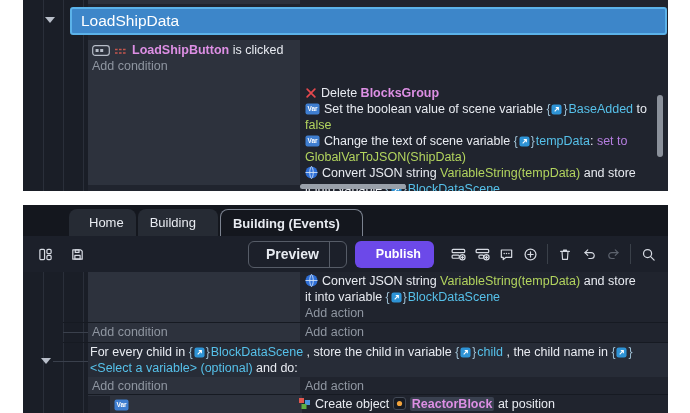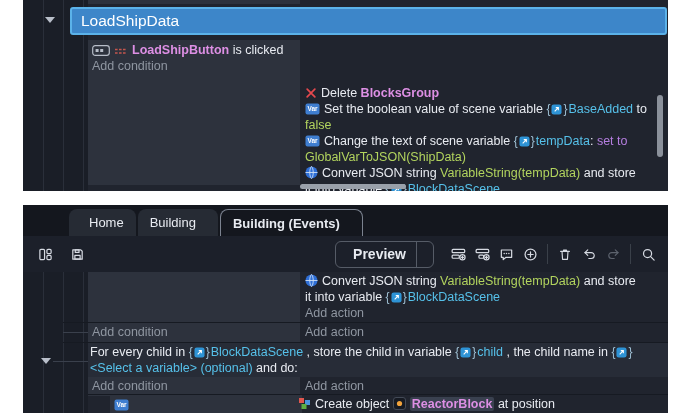--- a/index.html
+++ b/index.html
@@ -190,20 +190,24 @@
       <button id="btn-preview">
         <span class="seg">
           <span class="ic" style="margin-right:0"></span>
           <span>Preview</span>
         </span>
         <span class="vdiv"></span>
         <span class="chev">
           <span class="ic" style="margin-right:0"></span>
         </span>
       </button>
+      <button id="btn-publish">
+        <span class="ic" style="margin-right:0"></span>
+        <span>Publish</span>
+      </button>
       <div id="toolbar-right">
           <button class="tbtn">
             <span class="ic" style="margin-right: 0px;">
               <svg width="17" height="15" viewBox="0 0 16 16">
                 <rect x="1.2" y="2.6" width="13.4" height="3.4" rx="1" stroke="#d6dae2" stroke-width="1.3" fill="none" stroke-linecap="round" stroke-linejoin="round"></rect>
                 <rect x="1.2" y="8.6" width="7.6" height="3.4" rx="1" stroke="#d6dae2" stroke-width="1.3" fill="none" stroke-linecap="round" stroke-linejoin="round"></rect>
                 <circle cx="12.2" cy="11" r="2.8" stroke="#d6dae2" stroke-width="1.3" fill="none" stroke-linecap="round" stroke-linejoin="round"></circle>
                 <path d="M12.2 9.8v2.4M11 11h2.4" stroke="#d6dae2" stroke-width="1.3" fill="none" stroke-linecap="round" stroke-linejoin="round"></path>
               </svg>
             </span>

